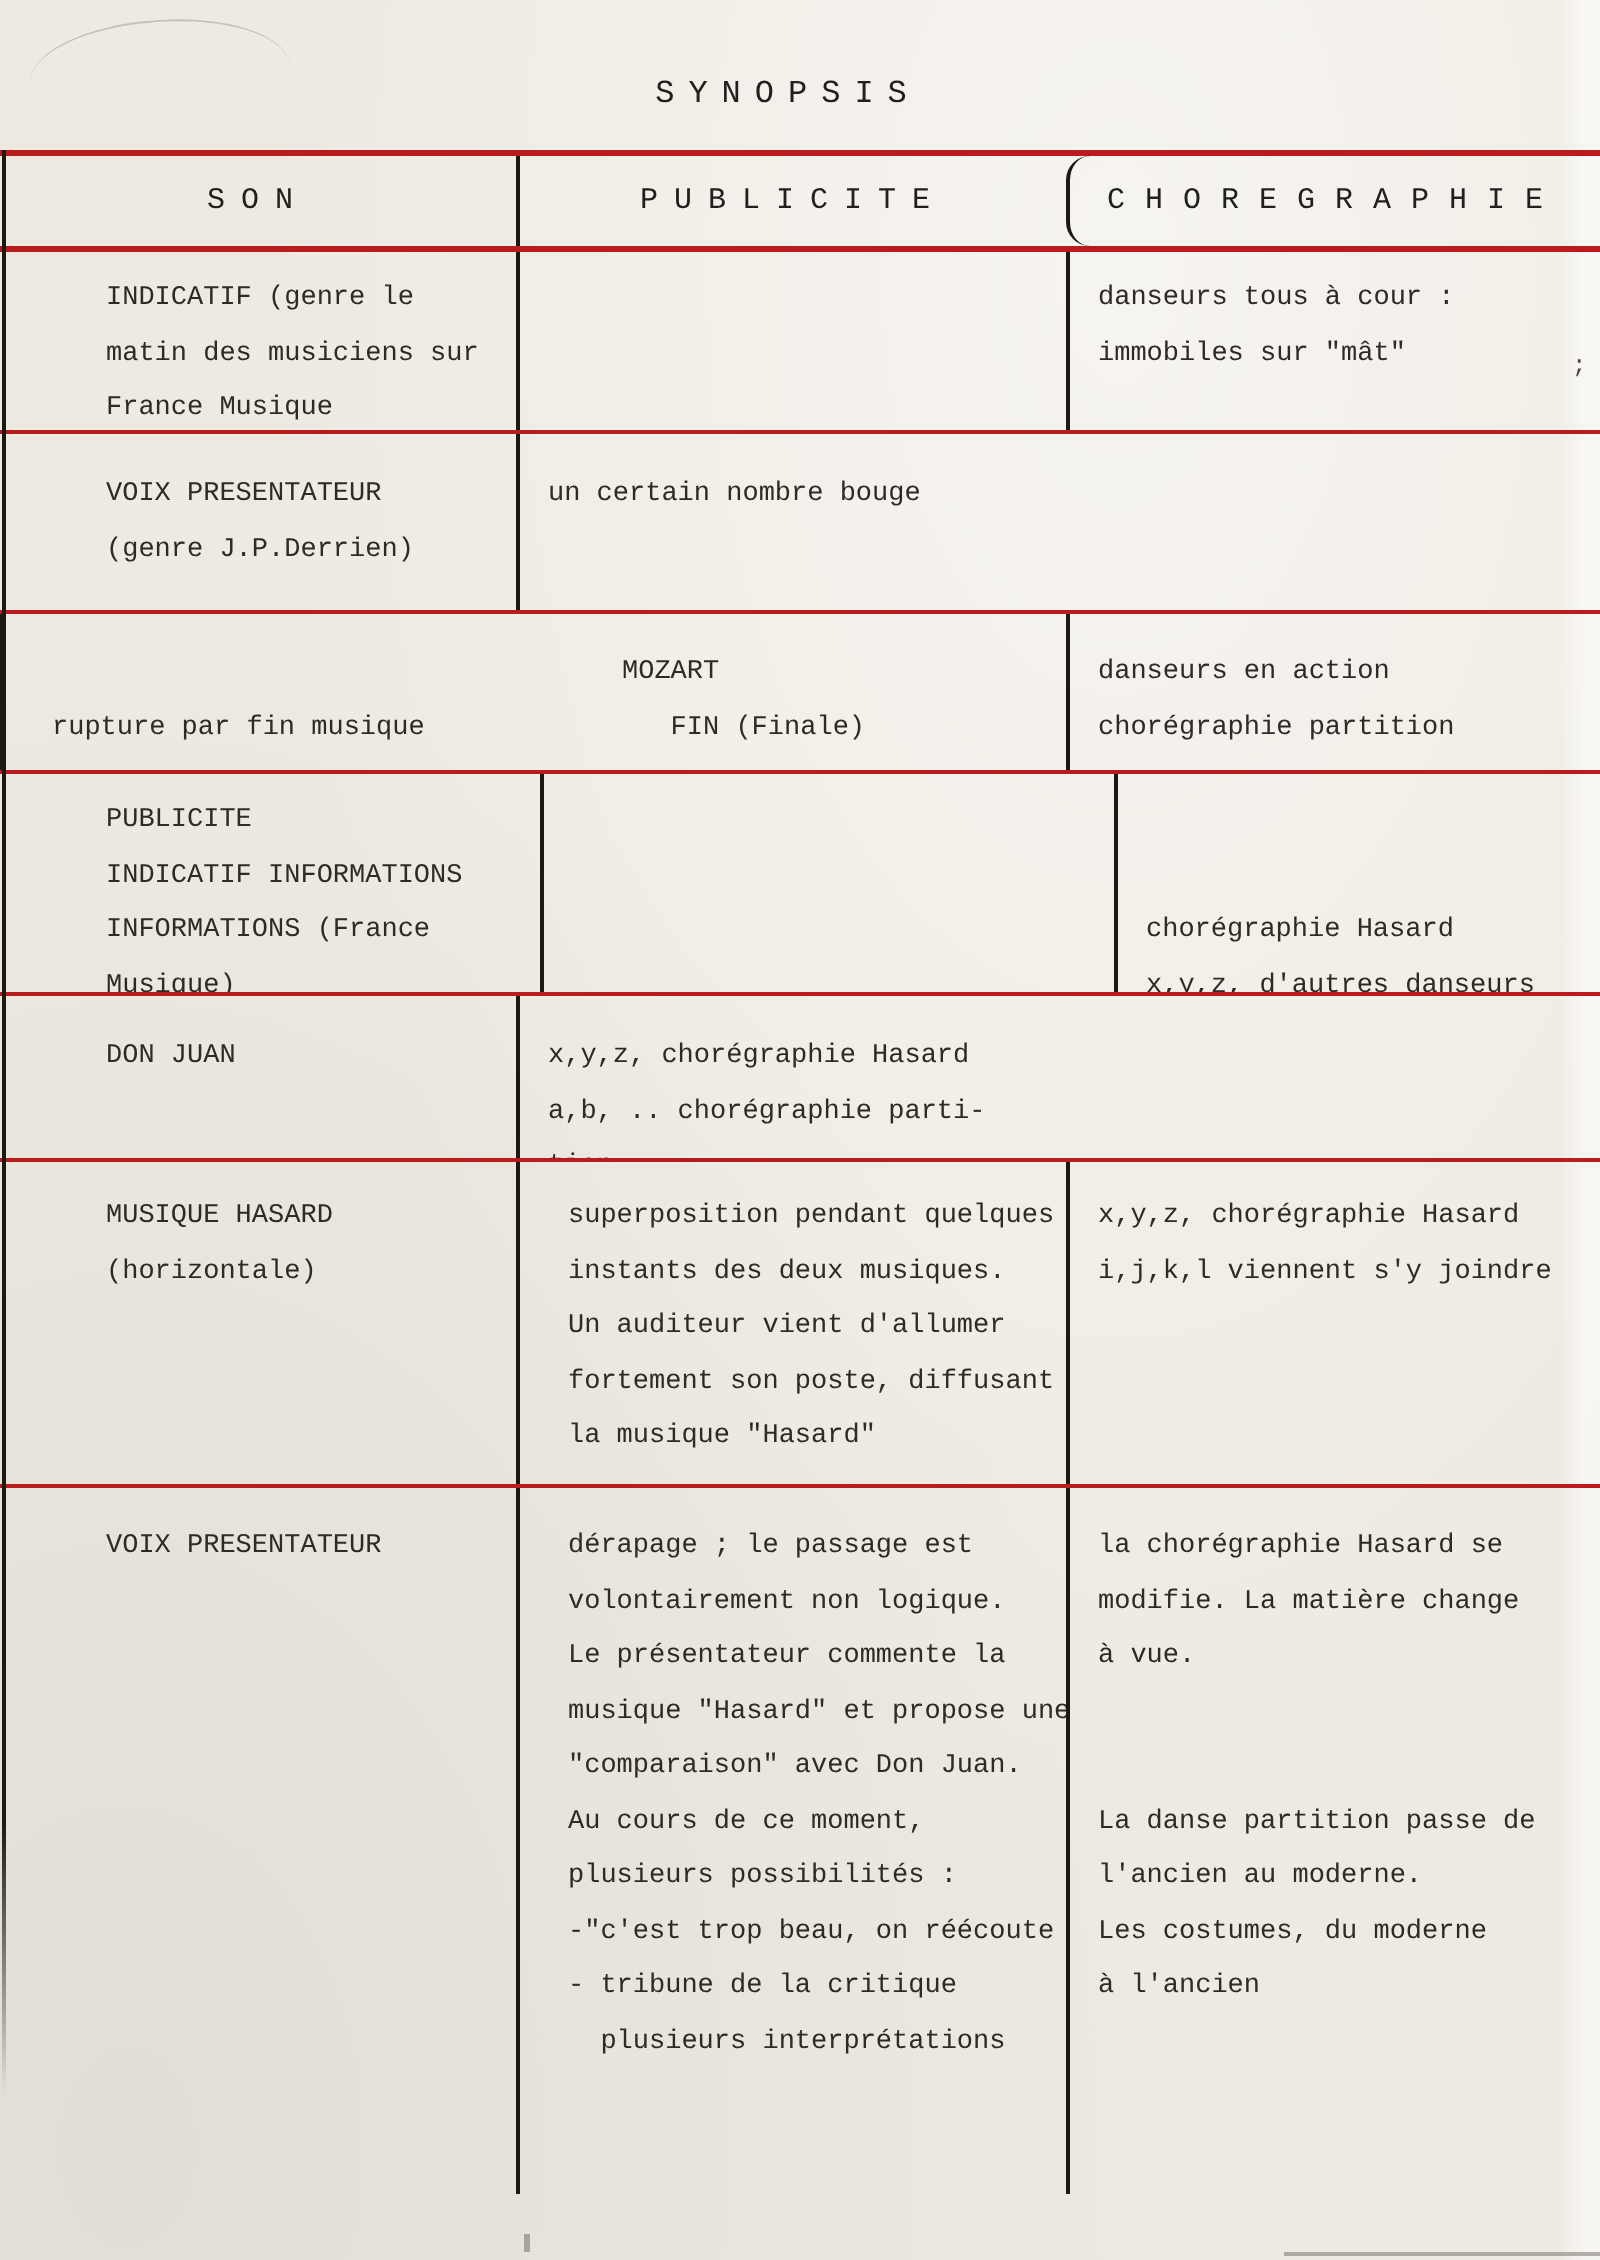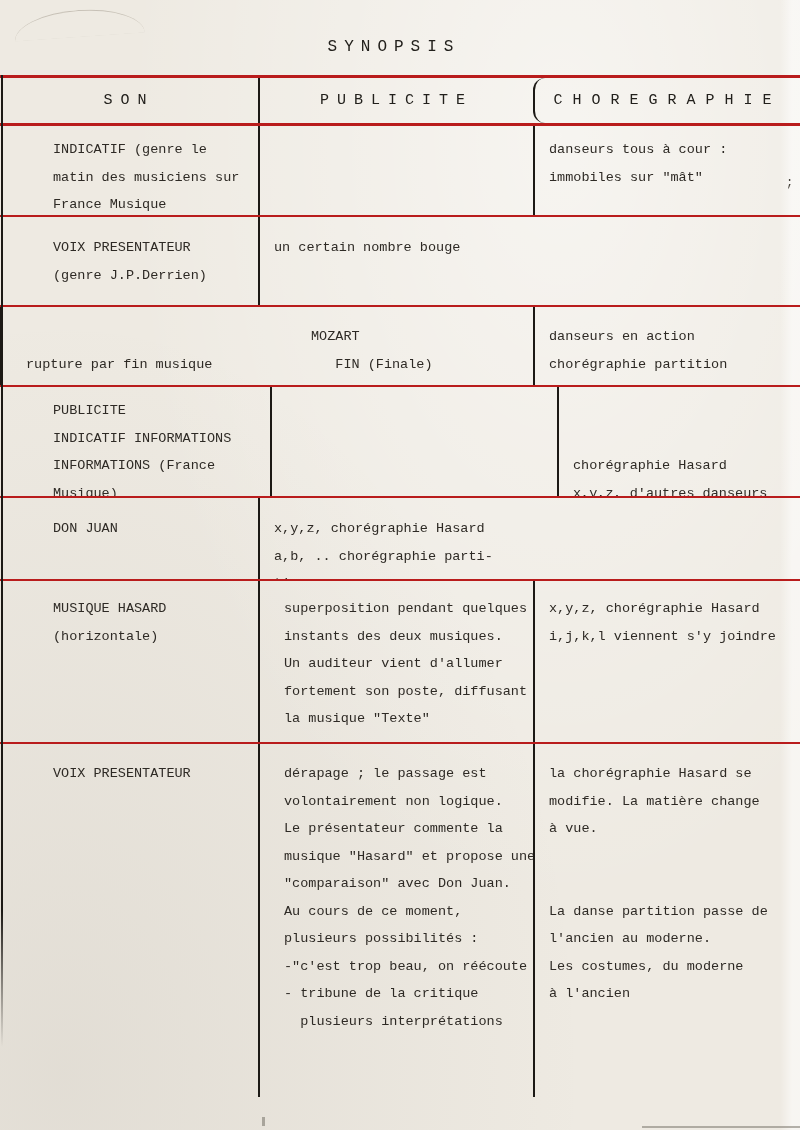--- a/index.html
+++ b/index.html
@@ -122,21 +122,21 @@
 tion</div>
   </div>
 
   <div class="row r6">
     <div class="cell c1">MUSIQUE HASARD
 (horizontale)</div>
     <div class="cell c2">superposition pendant quelques
 instants des deux musiques.
 Un auditeur vient d'allumer
 fortement son poste, diffusant
-la musique "Texte"</div>
+la musique "Hasard"</div>
     <div class="cell c3">x,y,z, chorégraphie Hasard
 i,j,k,l viennent s'y joindre</div>
   </div>
 
   <div class="row r7">
     <div class="cell c1">VOIX PRESENTATEUR</div>
     <div class="cell c2">dérapage ; le passage est
 volontairement non logique.
 Le présentateur commente la
 musique "Hasard" et propose une

